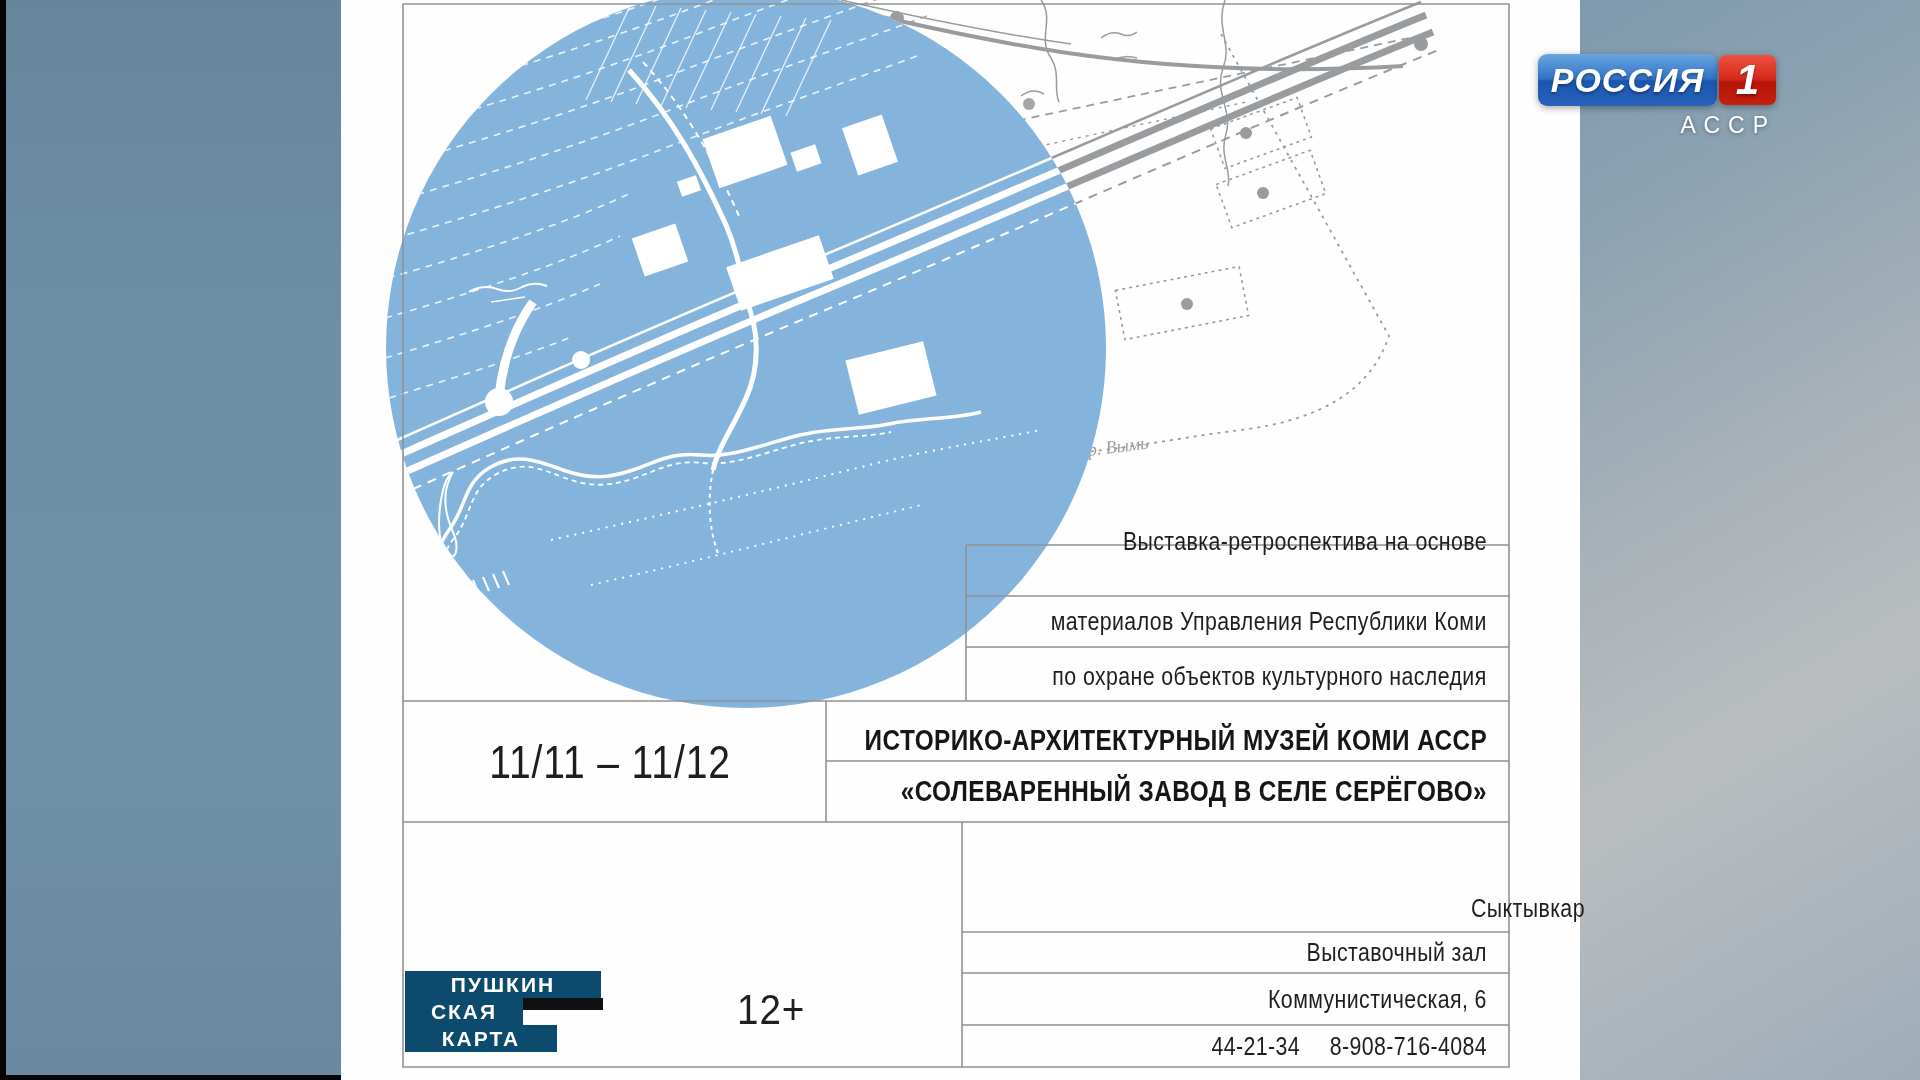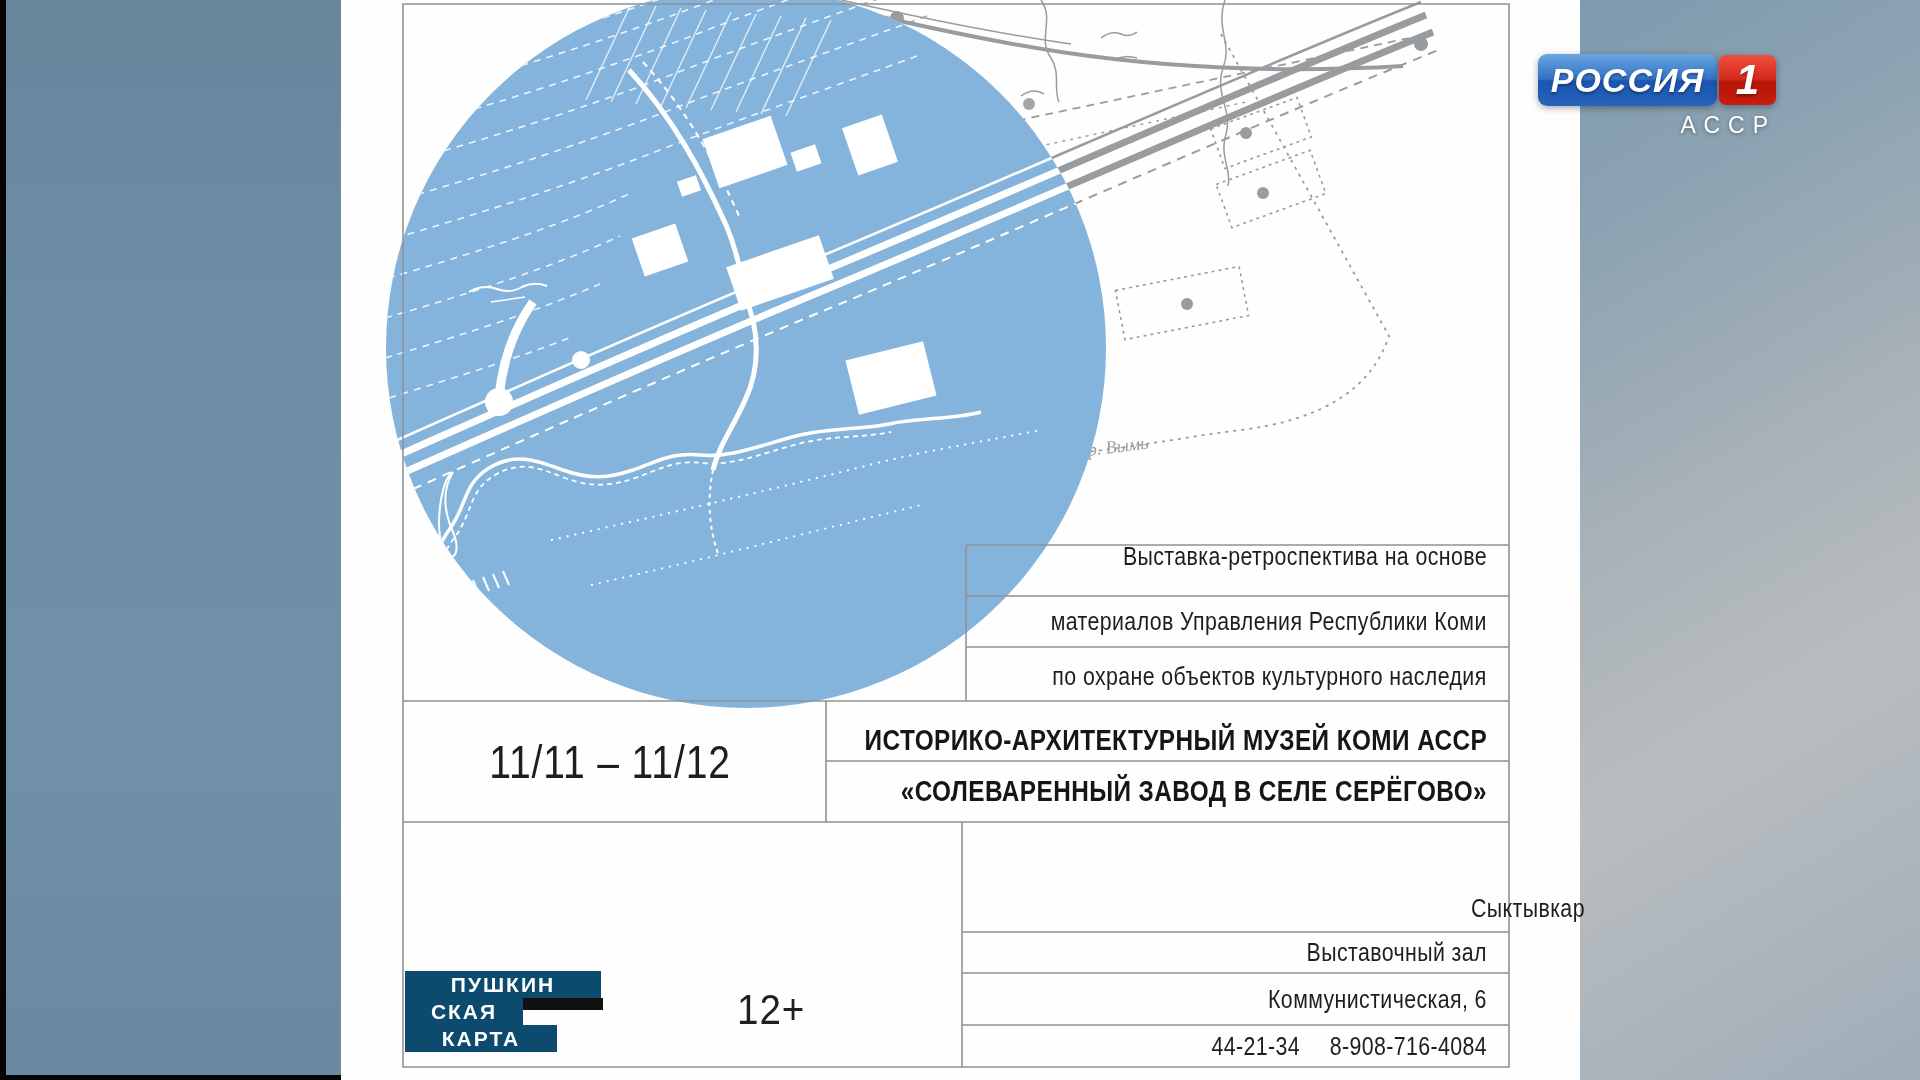--- a/index.html
+++ b/index.html
@@ -176,21 +176,21 @@
       <g clip-path="url(#cpCircle)" color="#ffffff">
         <use href="#lw"></use>
       </g>
 
       <g stroke="#8f9294" stroke-width="1.6" fill="none">
         <path d="M62,4 H1168 V1067 H62 Z"></path>
         <path d="M625,545 H1168 M625,596 H1168 M625,647 H1168 M62,701 H1168 M485,761 H1168 M62,822 H1168 M621,932 H1168 M621,973 H1168 M621,1025 H1168 M625,545 V701 M485,701 V822 M621,822 V1067"></path>
       </g>
     </svg>
 
-    <div class="cell" style="left:625px;top:539px;width:543px;height:35px;">
+    <div class="cell" style="left:625px;top:524px;width:543px;height:35px;">
       <span>Выставка-ретроспектива на основе</span>
     </div>
     <div class="cell" style="left:625px;top:596px;width:543px;height:51px;">
       <span>материалов Управления Республики Коми</span>
     </div>
     <div class="cell" style="left:625px;top:647px;width:543px;height:58px;">
       <span>по охране объектов культурного наследия</span>
     </div>
 
     <div class="cell date" style="left:62px;top:701px;width:423px;height:121px;">

